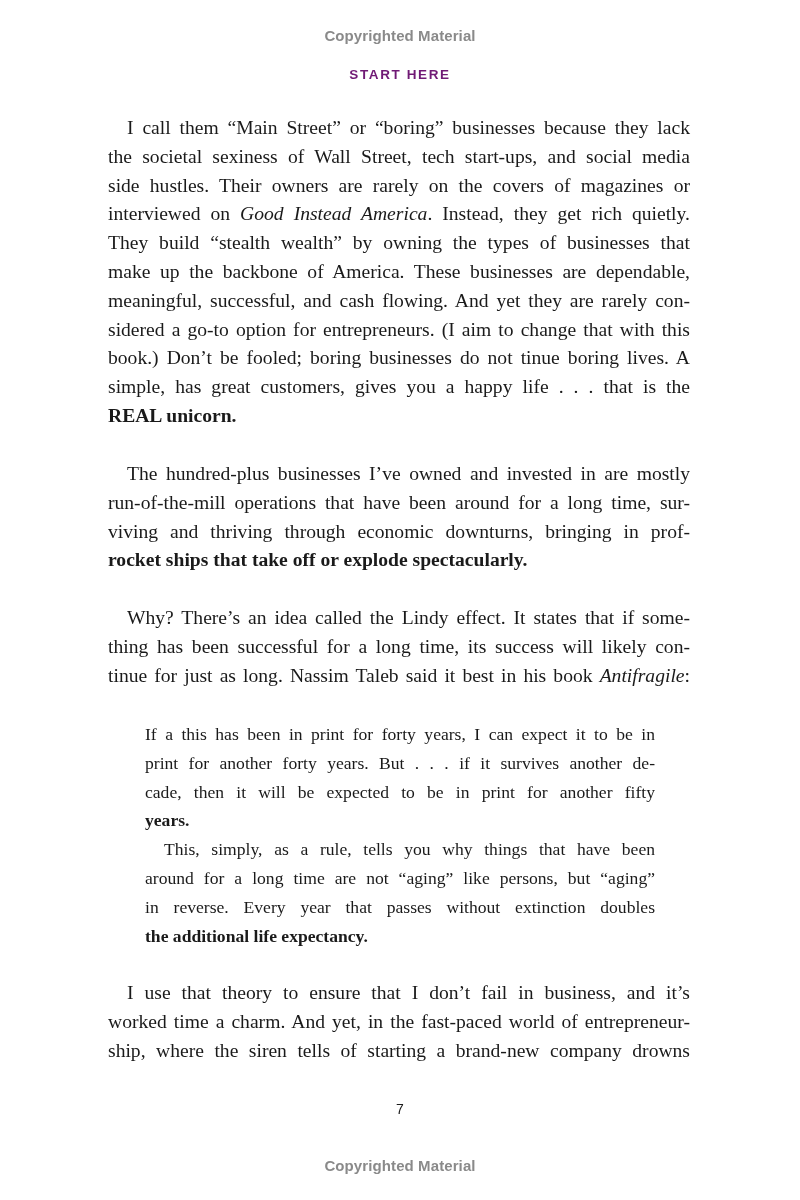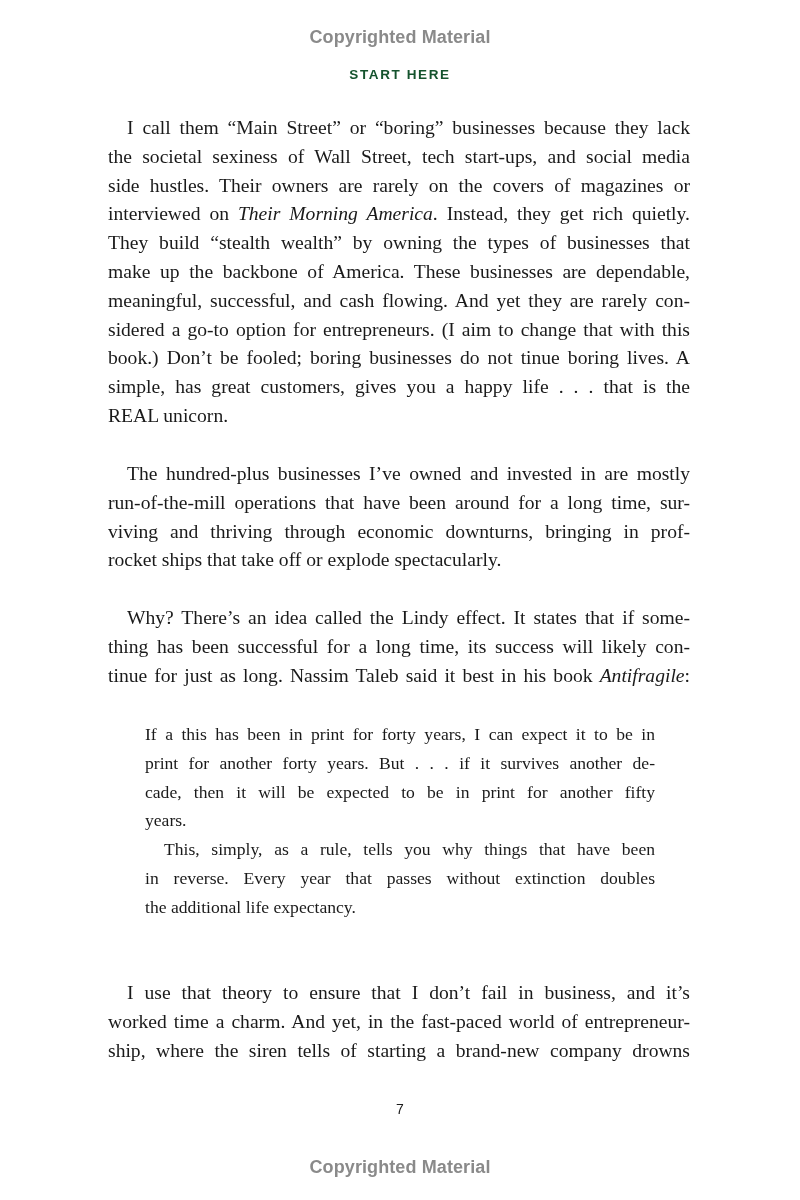--- a/index.html
+++ b/index.html
@@ -14,38 +14,38 @@
       overflow: hidden;
       font-family: "Liberation Serif", "DejaVu Serif", serif;
       color: #1a1a1a;
     }
     .watermark {
       position: absolute;
       left: 0;
       width: 800px;
       text-align: center;
       font-family: "Liberation Sans", "DejaVu Sans", sans-serif;
-      font-size: 18px;
+      font-size: 15px;
       font-weight: bold;
       color: #8a8a8a;
       letter-spacing: 0.1px;
     }
     .watermark.top { top: 27px; }
     .watermark.bottom { top: 1157px; }
     .running-head {
       position: absolute;
       top: 67px;
       left: 0;
       width: 800px;
       text-align: center;
       font-family: "Liberation Sans", "DejaVu Sans", sans-serif;
       font-size: 13.5px;
       font-weight: bold;
       letter-spacing: 1.6px;
-      color: #14532d;
+      color: #701a75;
     }
     .page-number {
       position: absolute;
       top: 1101px;
       left: 0;
       width: 800px;
       text-align: center;
       font-family: "Liberation Sans", "DejaVu Sans", sans-serif;
       font-size: 14px;
       color: #1a1a1a;
@@ -60,20 +60,21 @@
     .line {
       display: block;
       height: 28.8px;
       white-space: nowrap;
       text-align: justify;
       text-align-last: justify;
     }
     .line.last {
       text-align: left;
       text-align-last: left;
+      font-weight: bold;
     }
     .line.indent {
       padding-left: 19px;
     }
     .blockquote {
       position: absolute;
       left: 145px;
       width: 510px;
       font-size: 17.6px;
       line-height: 28.8px;
@@ -86,21 +87,21 @@
 </head>
 <body>
 
 <div class="watermark top">Copyrighted Material</div>
 <div class="running-head">START HERE</div>
 
 <div class="body-text" style="top:114px;">
   <span class="line indent">I call them “Main Street” or “boring” businesses because they lack</span>
   <span class="line">the societal sexiness of Wall Street, tech start-ups, and social media</span>
   <span class="line">side hustles. Their owners are rarely on the covers of magazines or</span>
-  <span class="line"><span>interviewed on </span><em>Their Morning America</em><span>. Instead, they get rich quietly.</span></span>
+  <span class="line"><span>interviewed on </span><em>Good Instead America</em><span>. Instead, they get rich quietly.</span></span>
   <span class="line">They build “stealth wealth” by owning the types of businesses that</span>
   <span class="line">make up the backbone of America. These businesses are dependable,</span>
   <span class="line">meaningful, successful, and cash flowing. And yet they are rarely con-</span>
   <span class="line">sidered a go-to option for entrepreneurs. (I aim to change that with this</span>
   <span class="line">book.) Don’t be fooled; boring businesses do not tinue boring lives. A</span>
   <span class="line">simple, has great customers, gives you a happy life . . . that is the</span>
   <span class="line last">REAL unicorn.</span>
 </div>
 
 <div class="body-text" style="top:460px;">
@@ -115,20 +116,21 @@
   <span class="line">thing has been successful for a long time, its success will likely con-</span>
   <span class="line"><span>tinue for just as long. Nassim Taleb said it best in his book </span><em>Antifragile</em><span>:</span></span>
 </div>
 
 <div class="blockquote" style="top:720px;">
   <span class="line">If a this has been in print for forty years, I can expect it to be in</span>
   <span class="line">print for another forty years. But . . . if it survives another de-</span>
   <span class="line">cade, then it will be expected to be in print for another fifty</span>
   <span class="line last">years.</span>
   <span class="line indent">This, simply, as a rule, tells you why things that have been</span>
+  <span class="line">around for a long time are not “aging” like persons, but “aging”</span>
   <span class="line">in reverse. Every year that passes without extinction doubles</span>
   <span class="line last">the additional life expectancy.</span>
 </div>
 
 <div class="body-text" style="top:979px;">
   <span class="line indent">I use that theory to ensure that I don’t fail in business, and it’s</span>
   <span class="line">worked time a charm. And yet, in the fast-paced world of entrepreneur-</span>
   <span class="line">ship, where the siren tells of starting a brand-new company drowns</span>
 </div>
 

